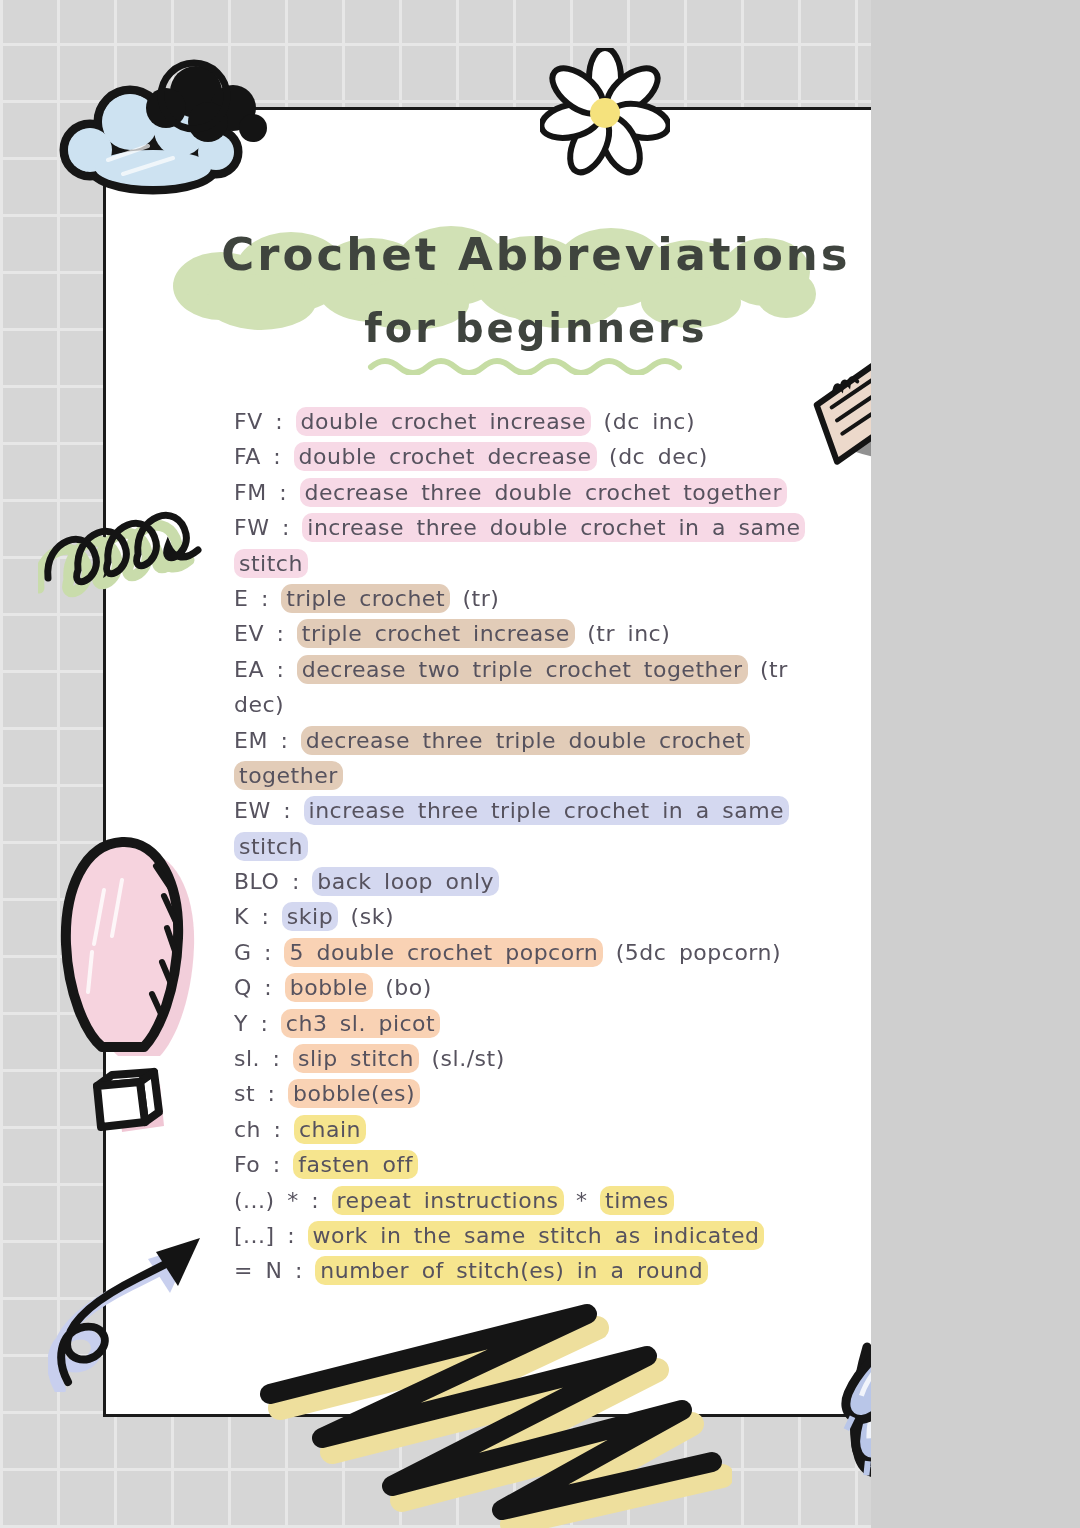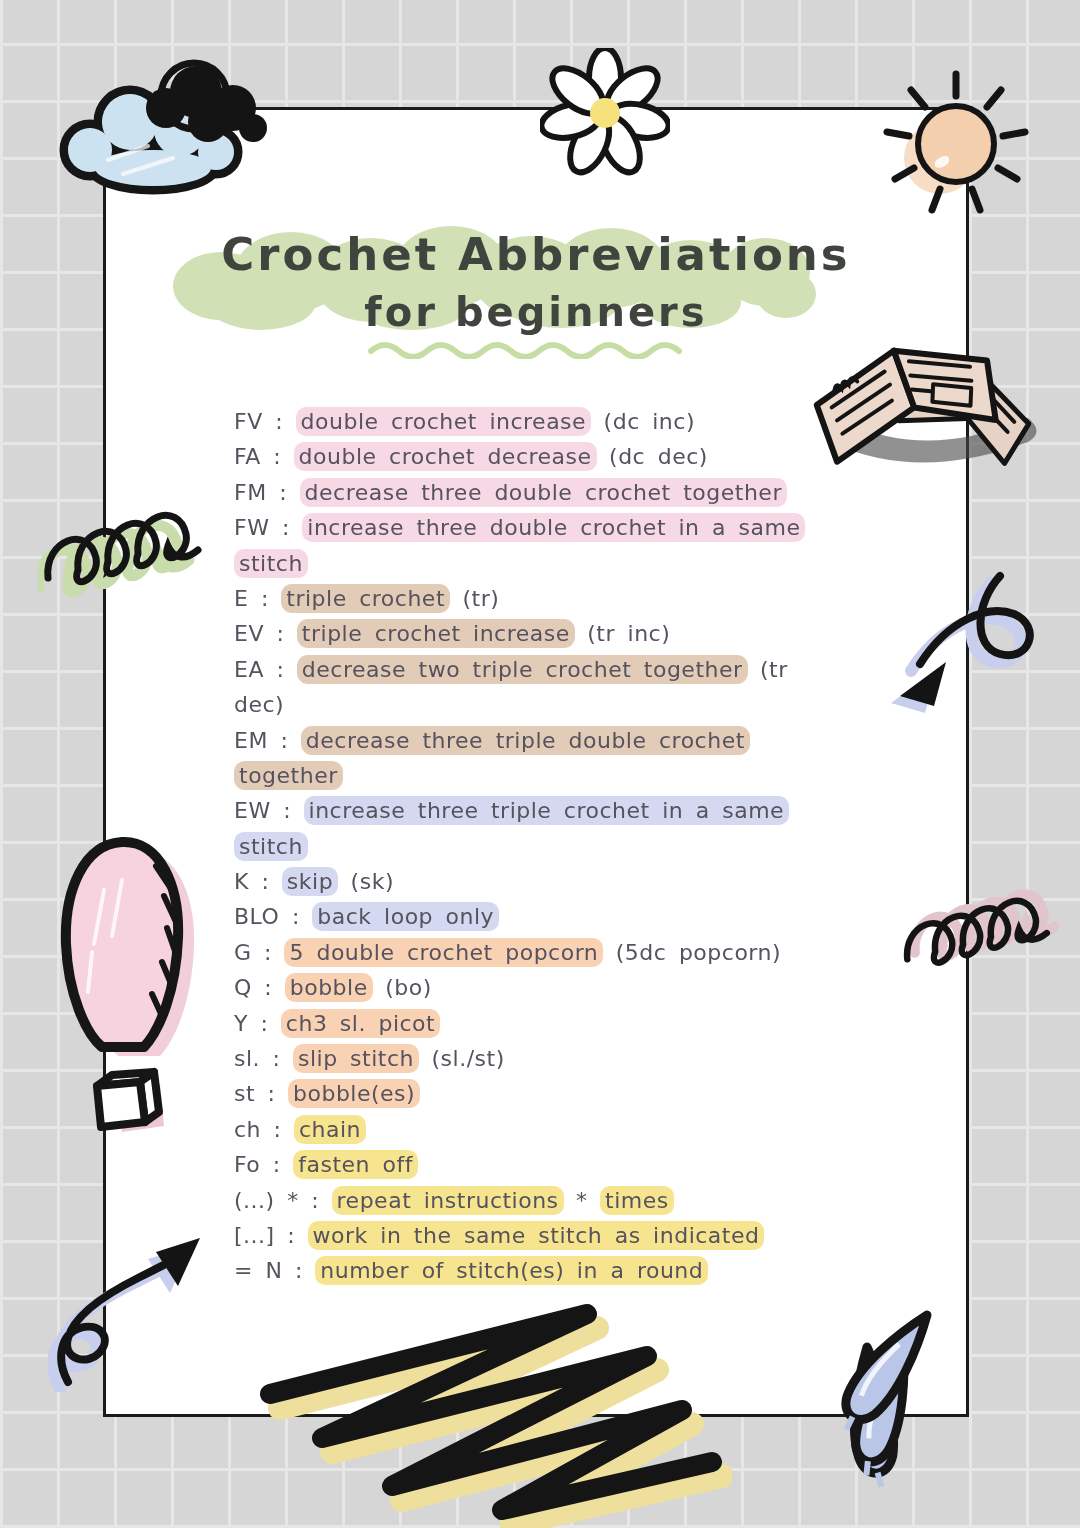--- a/index.html
+++ b/index.html
@@ -2,38 +2,38 @@
 <html style="--paper: #ffffff; --ink: #1a1a1a; --text: #56525e; --title_text: #3f443e; --green: #d1e1b5; --wave_green: #c6dda4; --pink: #f7d9e6; --tan: #e2ccb8; --lavender: #d4d8f0; --peach: #f9d2b4; --yellow: #f6e58e; --grid_bg: #d6d6d6; --grid_line: #e7e7e7; --cloud_blue: #cde2f1; --sun_peach: #f3cfad; --book_tan: #e9d5c7; --balloon_pink: #f6d3de; --petal_blue: #b9c6e8; --shadow_lavender: #c8cfee; --shadow_pink: #e2c4cb; --shadow_yellow: #eedf9d; --shadow_green: #c9dcab;"><head>
 <meta charset="utf-8">
 <style>
   html,body{margin:0;padding:0;}
   body{
     width:1080px;height:1528px;
     font-family:"DejaVu Sans",sans-serif;
     background:#cfcfcf;
   }
   .stage{
-    position:relative;width:1080px;height:1528px;overflow:hidden;
+    position:relative;width:871px;height:1528px;overflow:hidden;
     background-color:#d6d6d6;
     background-image:
       repeating-linear-gradient(0deg,#e7e7e7 0 3px,transparent 3px 57px),
       repeating-linear-gradient(90deg,#e7e7e7 0 3px,transparent 3px 57px);
   }
   .page{
     position:absolute;left:103px;top:107px;width:866px;height:1310px;
     background:#ffffff;border:3px solid #1a1a1a;box-sizing:border-box;z-index:1;
   }
   .title-wrap{position:absolute;left:0;right:0;top:118px;text-align:center;z-index:3;}
   .title-line1{
     position:relative;display:inline-block;
     font-size:45px;font-weight:bold;letter-spacing:3px;color:#3f443e;z-index:3;
   }
   .title-line2{
     position:relative;font-size:40px;font-weight:bold;letter-spacing:3px;color:#3f443e;
-    margin-top:8px;z-index:3;
+    margin-top:24px;z-index:3;
   }
   .title-blob{position:absolute;left:128px;top:-14px;z-index:-1;}
   .wave{display:block;margin:2px auto 0 auto;}
   .abbr-list{
     position:absolute;left:128px;top:294px;right:50px;z-index:3;
   }
   .abbr-line{
     white-space:pre;line-height:35.4px;height:35.4px;
     font-size:22px;letter-spacing:.5px;word-spacing:5px;color:#56525e;
   }
@@ -88,22 +88,22 @@
         <div class="abbr-line"><span>FW : </span><span class="hl hl-pink">increase three double crochet in a same</span></div>
         <div class="abbr-line"><span class="hl hl-pink">stitch</span></div>
         <div class="abbr-line"><span>E : </span><span class="hl hl-tan">triple crochet</span><span> (tr)</span></div>
         <div class="abbr-line"><span>EV : </span><span class="hl hl-tan">triple crochet increase</span><span> (tr inc)</span></div>
         <div class="abbr-line"><span>EA : </span><span class="hl hl-tan">decrease two triple crochet together</span><span> (tr</span></div>
         <div class="abbr-line"><span>dec)</span></div>
         <div class="abbr-line"><span>EM : </span><span class="hl hl-tan">decrease three triple double crochet</span></div>
         <div class="abbr-line"><span class="hl hl-tan">together</span></div>
         <div class="abbr-line"><span>EW : </span><span class="hl hl-lavender">increase three triple crochet in a same</span></div>
         <div class="abbr-line"><span class="hl hl-lavender">stitch</span></div>
+        <div class="abbr-line"><span>BLO : </span><span class="hl hl-lavender">back loop only</span></div>
         <div class="abbr-line"><span>K : </span><span class="hl hl-lavender">skip</span><span> (sk)</span></div>
-        <div class="abbr-line"><span>BLO : </span><span class="hl hl-lavender">back loop only</span></div>
         <div class="abbr-line"><span>G : </span><span class="hl hl-peach">5 double crochet popcorn</span><span> (5dc popcorn)</span></div>
         <div class="abbr-line"><span>Q : </span><span class="hl hl-peach">bobble</span><span> (bo)</span></div>
         <div class="abbr-line"><span>Y : </span><span class="hl hl-peach">ch3 sl. picot</span></div>
         <div class="abbr-line"><span>sl. : </span><span class="hl hl-peach">slip stitch</span><span> (sl./st)</span></div>
         <div class="abbr-line"><span>st : </span><span class="hl hl-peach">bobble(es)</span></div>
         <div class="abbr-line"><span>ch : </span><span class="hl hl-yellow">chain</span></div>
         <div class="abbr-line"><span>Fo : </span><span class="hl hl-yellow">fasten off</span></div>
         <div class="abbr-line"><span>(...) * : </span><span class="hl hl-yellow">repeat instructions</span><span> * </span><span class="hl hl-yellow">times</span></div>
         <div class="abbr-line"><span>[...] : </span><span class="hl hl-yellow">work in the same stitch as indicated</span></div>
         <div class="abbr-line"><span>= N : </span><span class="hl hl-yellow">number of stitch(es) in a round</span></div>

